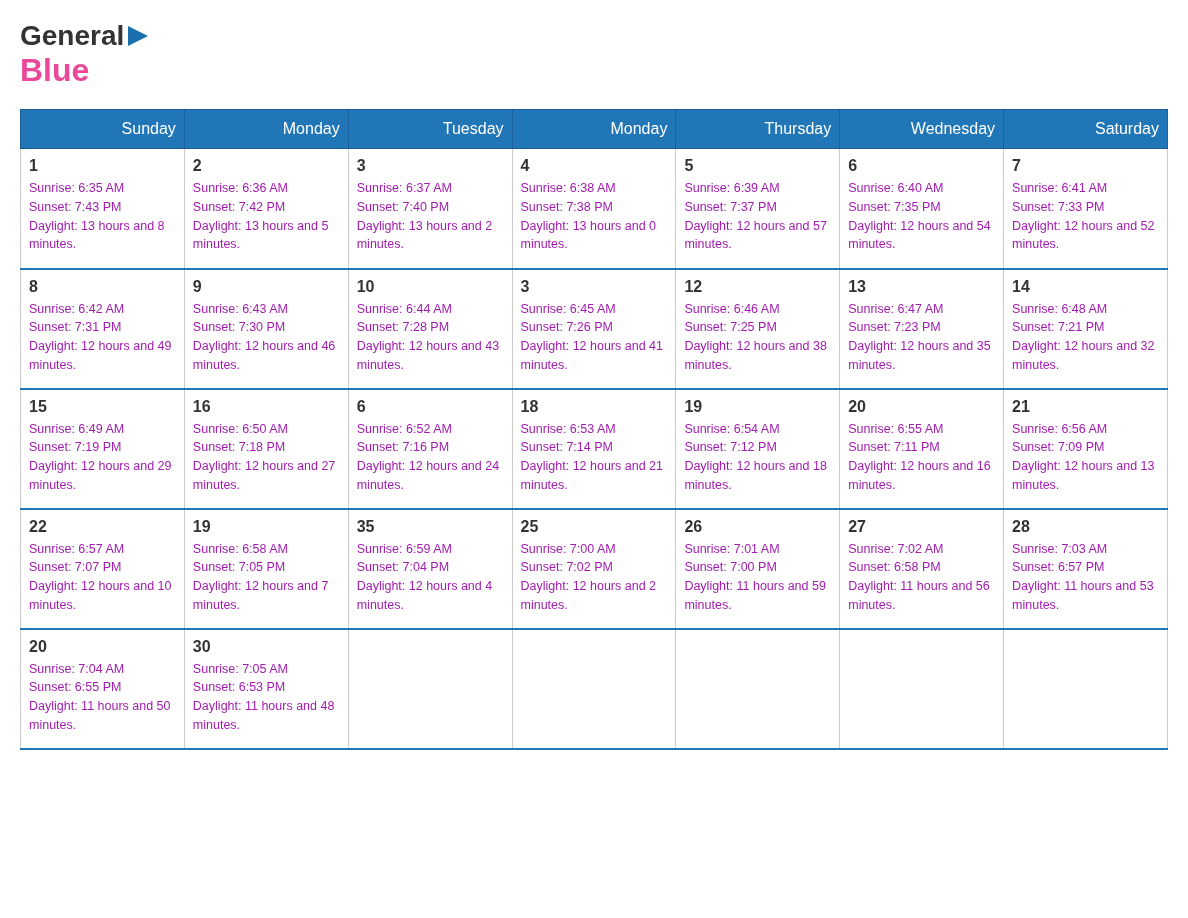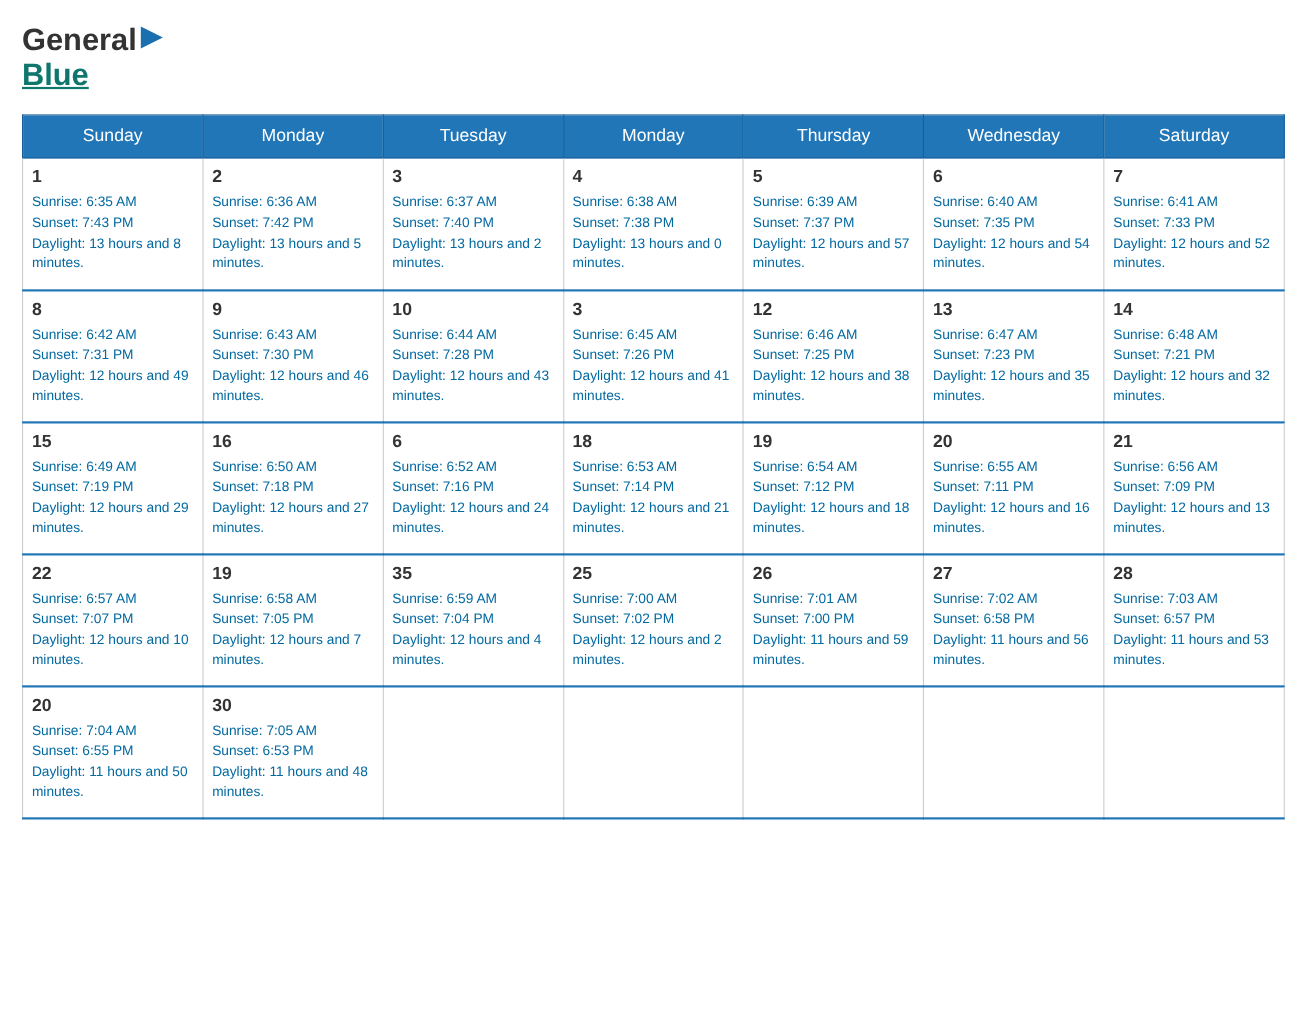--- a/index.html
+++ b/index.html
@@ -20,20 +20,21 @@
       display: flex;
       align-items: center;
     }
     .logo-icon {
       display: flex;
       flex-direction: column;
       align-items: flex-start;
     }
     .logo-row1 {
       display: flex;
+      align-items: center;
     }
     .title-section {
       text-align: right;
     }
     .calendar-title {
       font-size: 52px;
       font-weight: bold;
       color: #333;
       line-height: 1.1;
     }
@@ -46,21 +47,21 @@
       width: 100%;
       border-collapse: collapse;
       table-layout: fixed;
     }
     thead tr th {
       background-color: #2176b8;
       color: white;
       padding: 10px 8px;
       font-size: 16px;
       font-weight: normal;
-      text-align: center;
+      text-align: right;
       border: 1px solid #1a5f9a;
     }
     tbody tr td {
       vertical-align: top;
       padding: 8px;
       border: 1px solid #ccc;
       font-size: 13px;
       color: #333;
       height: 120px;
     }
@@ -69,40 +70,40 @@
     }
     .day-number {
       font-size: 16px;
       font-weight: bold;
       color: #333;
       margin-bottom: 4px;
     }
     .day-info {
       font-size: 12.5px;
       line-height: 1.5;
-      color: #0369a1;
+      color: #a21caf;
     }
     .empty-cell {
       background: #fff;
     }
   </style>
 </head>
 <body>
 
 <div class="header">
   <div class="logo">
     <div class="logo-icon">
       <div class="logo-row1">
         <span style="font-size:28px;font-weight:bold;color:#333;">General</span>
         <svg width="28" height="28" viewBox="0 0 28 28">
           <polygon points="4,4 24,14 4,24" fill="#1a6faf"></polygon>
         </svg>
       </div>
       <div>
-        <span style="font-size:28px;font-weight:bold;color:#0f766e;text-decoration:underline;">Blue</span>
+        <span style="font-size:32px;font-weight:bold;color:#ec4899;">Blue</span>
       </div>
     </div>
   </div>
   <div class="title-section">
     <div class="calendar-title"></div>
     <div class="calendar-subtitle"></div>
   </div>
 </div>
 
 <table>

